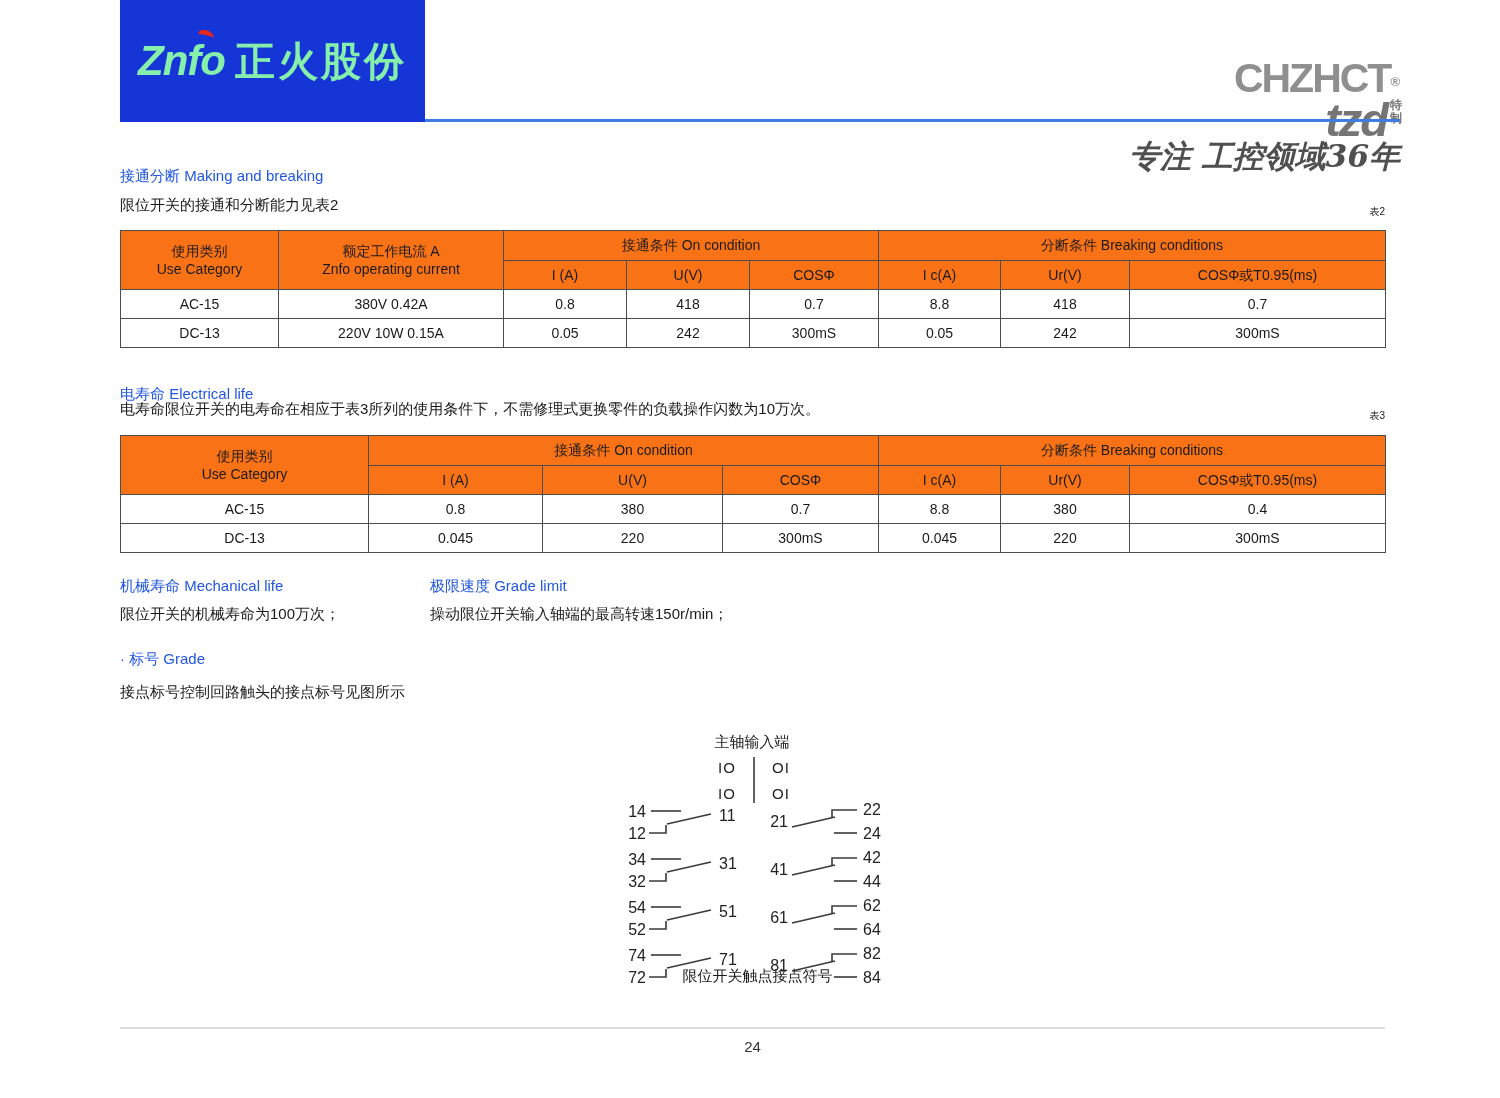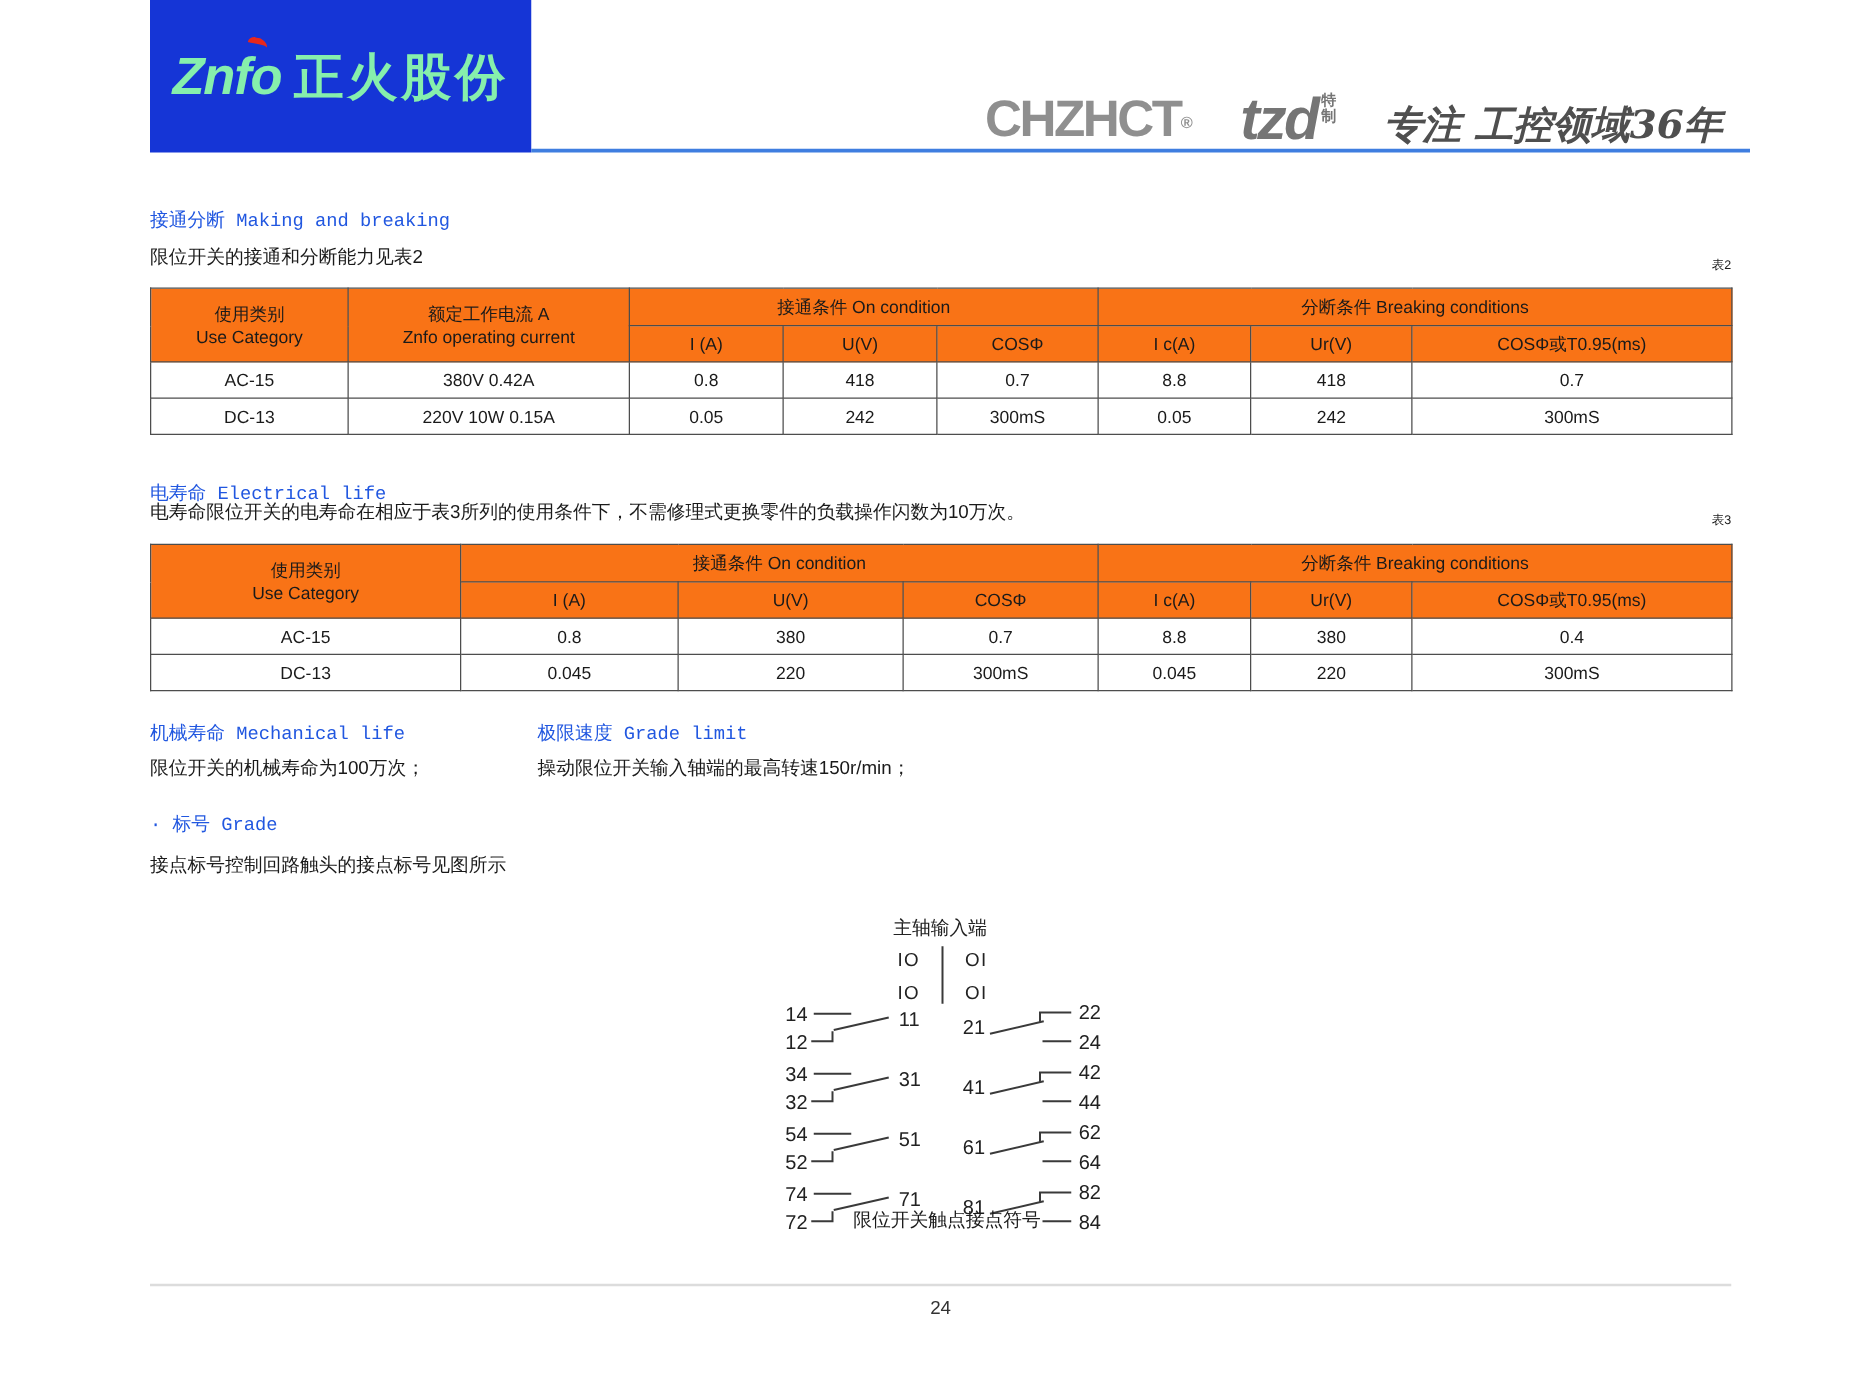--- a/index.html
+++ b/index.html
@@ -10,34 +10,34 @@
   
   .logo-box { position:absolute; left:120px; top:0; width:305px; height:122px;
               background:#1535d6; display:flex; align-items:center; justify-content:center; }
   .logo-inner { position:relative; color:#86efac; white-space:nowrap; }
   .logo-en { font-style:italic; font-weight:bold; font-size:42px; letter-spacing:-1px; }
   .logo-accent { position:absolute; left:60px; top:-4px; width:16px; height:12px;
                  border-top:5px solid #e8271c; border-radius:60% 100% 0 0; transform:rotate(8deg); }
   .logo-zh { font-weight:bold; font-size:40px; letter-spacing:3px; margin-left:10px; }
 
   .header-right { position:absolute; left:788px; top:58px; width:612px; height:58px;
-                  display:flex; align-items:flex-end; }
+                  display:flex; align-items:flex-end;flex-direction:column; }
   .brand-main { color:#8f8f8f; font-weight:bold; font-size:41px; letter-spacing:-2px;
                 line-height:1; transform:scaleY(1.02); }
   .brand-reg { color:#8f8f8f; font-size:13px; vertical-align:super; font-weight:bold; letter-spacing:0; }
   .brand-tzd { color:#757575; font-weight:bold; font-style:italic; font-size:47px; line-height:.9;
                margin-left:38px; letter-spacing:-2px; }
   .brand-tzd-sub { display:inline-flex; flex-direction:column; color:#757575; font-style:normal;
                    font-size:12px; font-weight:bold; line-height:1.1; margin-left:3px; vertical-align:top; }
   .slogan { color:#4f4f4f; font-family:"DejaVu Serif","Liberation Serif",serif; font-style:italic;
             font-weight:bold; font-size:31px; margin-left:40px; line-height:1; white-space:nowrap; }
   .header-line { position:absolute; left:425px; top:119px; width:975px; height:3px; background:#3f7ee0; }
 
   
-  .sec-title { position:absolute; color:#2157e0; font-size:15px;font-family:Liberation Mono, monospace; }
+  .sec-title { position:absolute; color:#2157e0; font-size:15px; }
   .sec-desc  { position:absolute; color:#1a1a1a; font-size:15px; }
   .table-tag { position:absolute; right:115px; color:#1a1a1a; font-size:10px; }
 
   
   table.spec { position:absolute; left:120px; border-collapse:collapse; table-layout:fixed;
                width:1265px; font-size:14px; color:#1a1a1a; }
   table.spec th, table.spec td { border:1px solid #4d4d4d; text-align:center; vertical-align:middle;
                font-weight:normal; padding:0 2px; }
   table.spec th { background:#f97316; line-height:1.3; }
   table.spec td { background:#ffffff; }

